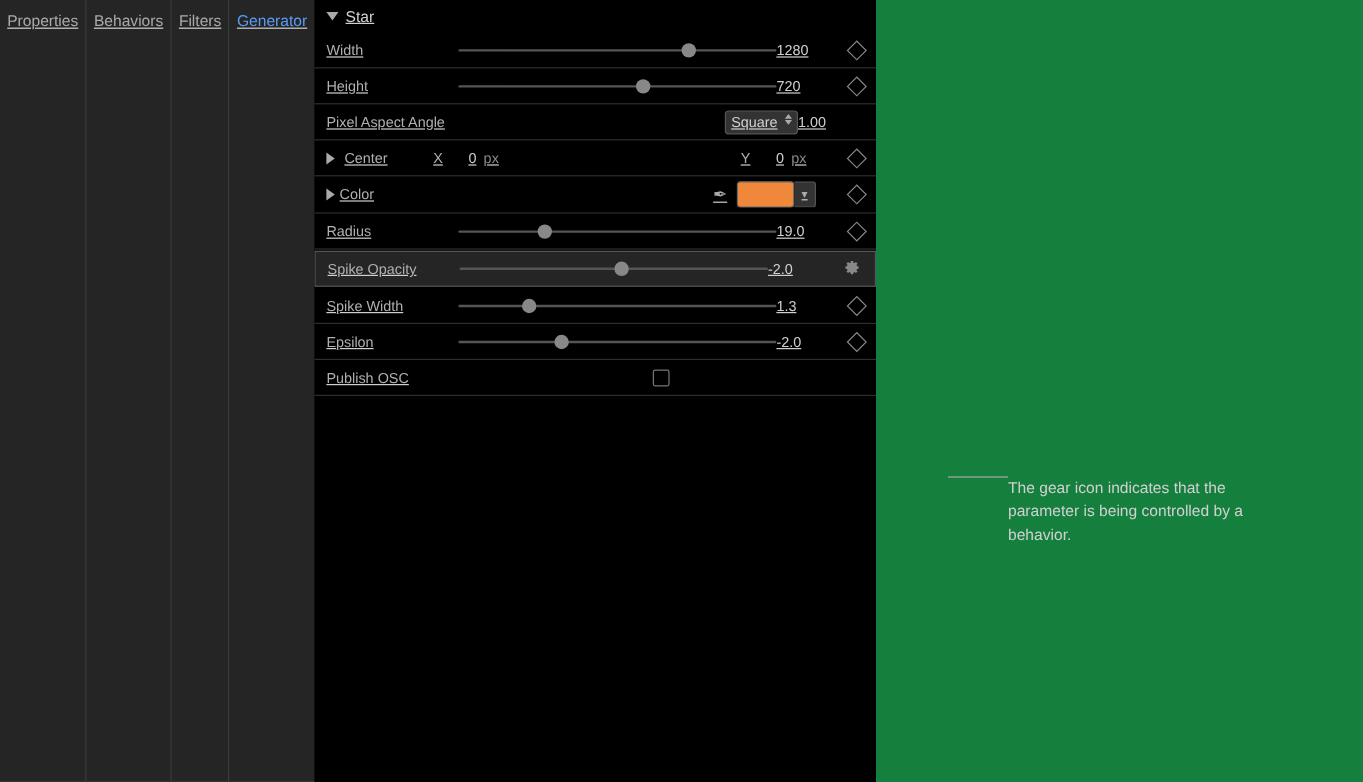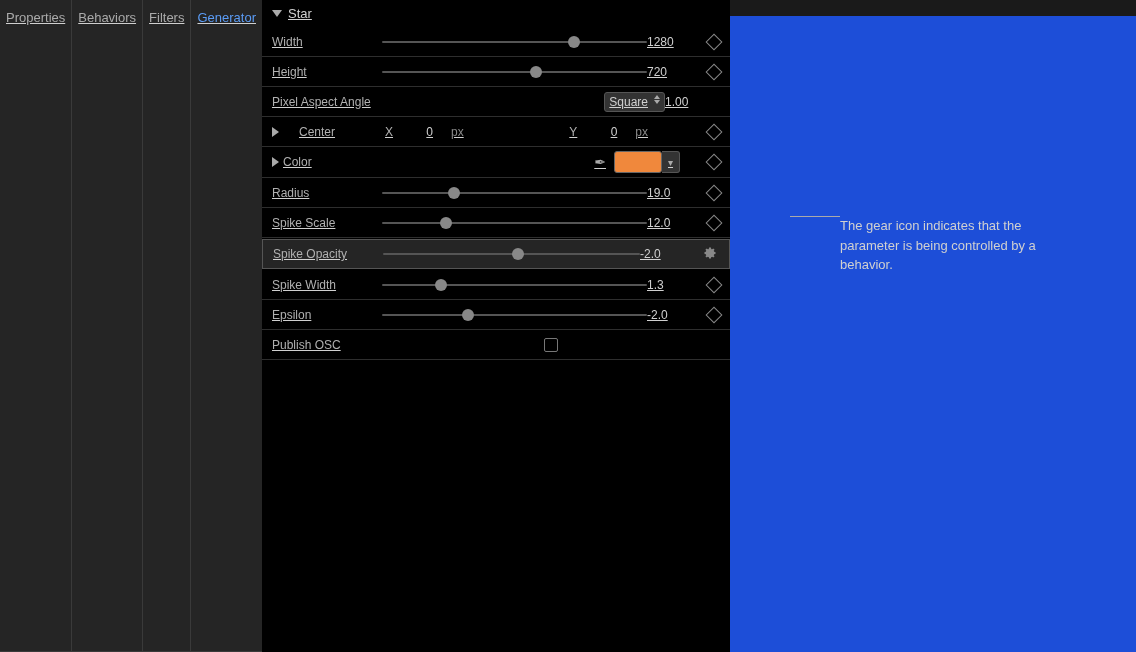--- a/index.html
+++ b/index.html
@@ -18,26 +18,25 @@
       width: 730px;
       height: 652px;
       background: #000000;
       display: flex;
       flex-direction: row;
       text-decoration: underline;
     }
 
     .right-area {
       flex: 1;
-      background: #1d4ed8;
-      display: flex;
-      align-items: flex-start;
+      background: #15803d;
+      display: flex;
+      align-items: center;
       padding: 200px 30px 0 60px;
       position: relative;
-      margin-top: 16px;
     }
 
     .callout-text {
       color: #d0d0d0;
       font-size: 13px;
       line-height: 1.5;
       max-width: 200px;
     }
 
     
@@ -220,21 +219,21 @@
       border-top: 4px solid #aaa;
     }
 
     
     .center-row {
       display: flex;
       align-items: center;
       padding: 4px 10px;
       min-height: 30px;
       border-bottom: 1px solid #2e2e2e;
-      gap: 16px;
+      gap: 4px;
     }
 
     
     .color-row {
       display: flex;
       align-items: center;
       padding: 4px 10px;
       min-height: 30px;
       border-bottom: 1px solid #2e2e2e;
     }
@@ -390,30 +389,20 @@
       <div class="prop-label">Radius</div>
       <div class="slider-container">
         <div class="slider-track">
           <div class="slider-thumb" style="left: 25%;"></div>
         </div>
       </div>
       <div class="prop-value">19.0</div>
       <div class="diamond"></div>
     </div>
 
-    <div class="prop-row">
-      <div class="prop-label">Spike Scale</div>
-      <div class="slider-container">
-        <div class="slider-track">
-          <div class="slider-thumb" style="left: 22%;"></div>
-        </div>
-      </div>
-      <div class="prop-value">12.0</div>
-      <div class="diamond"></div>
-    </div>
 
 
     <div class="prop-row highlighted">
       <div class="prop-label">Spike Opacity</div>
       <div class="slider-container">
         <div class="slider-track">
           <div class="slider-thumb" style="left: 50%;"></div>
         </div>
       </div>
       <div class="prop-value">-2.0</div>

